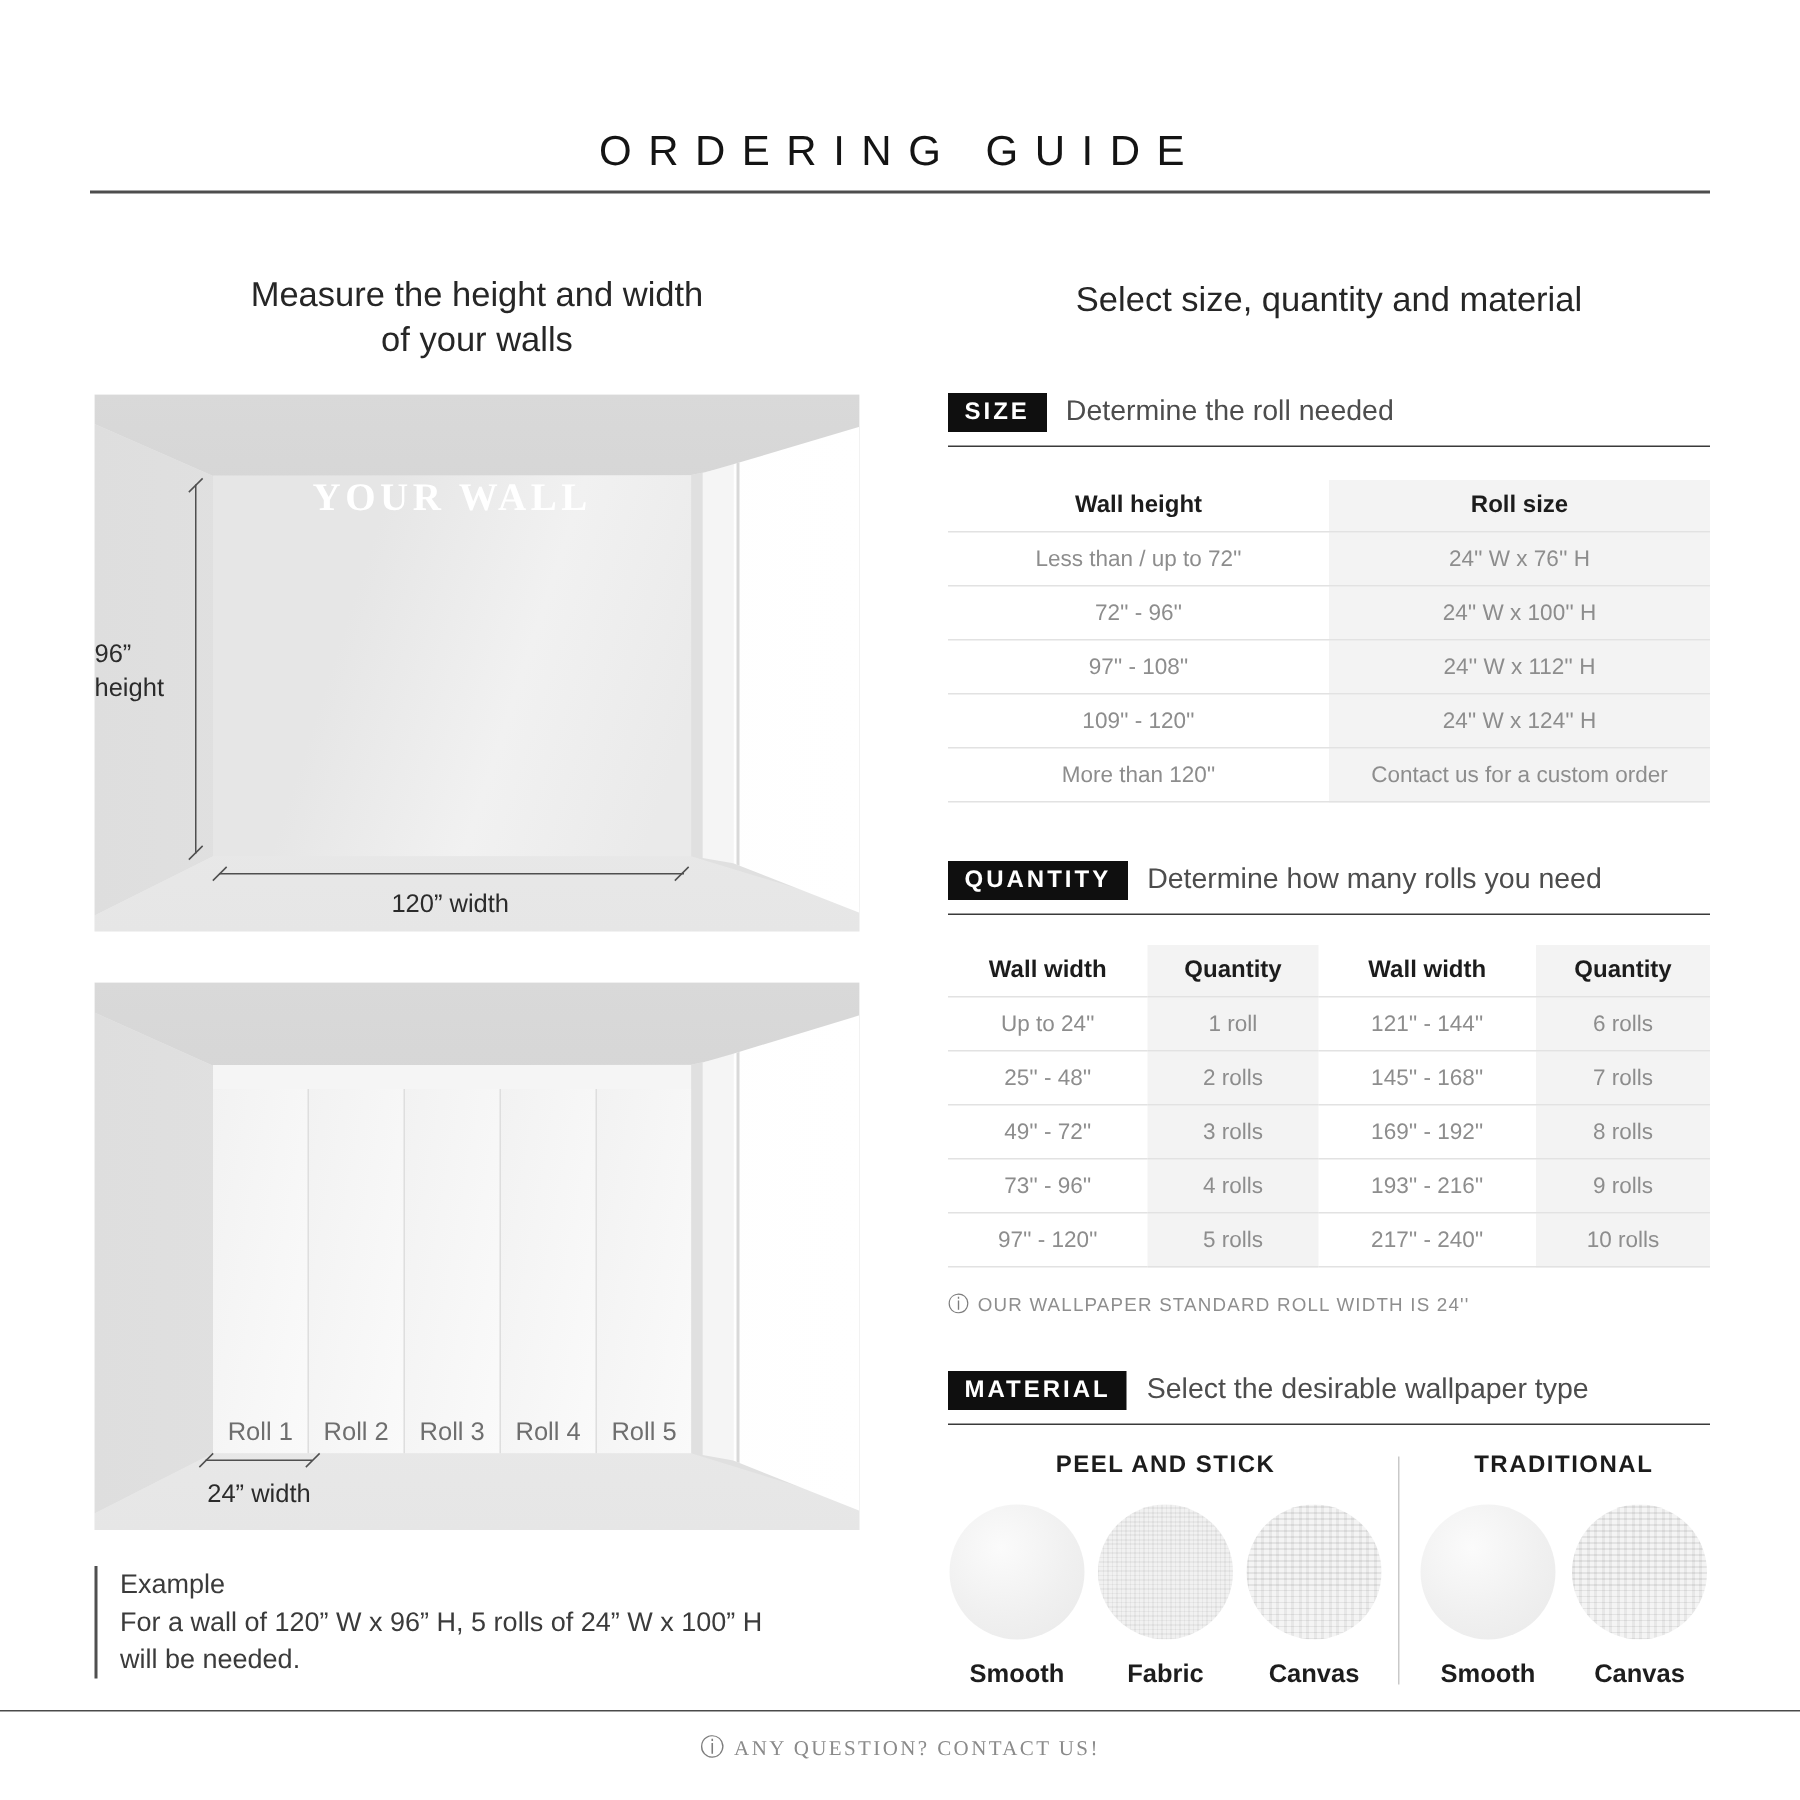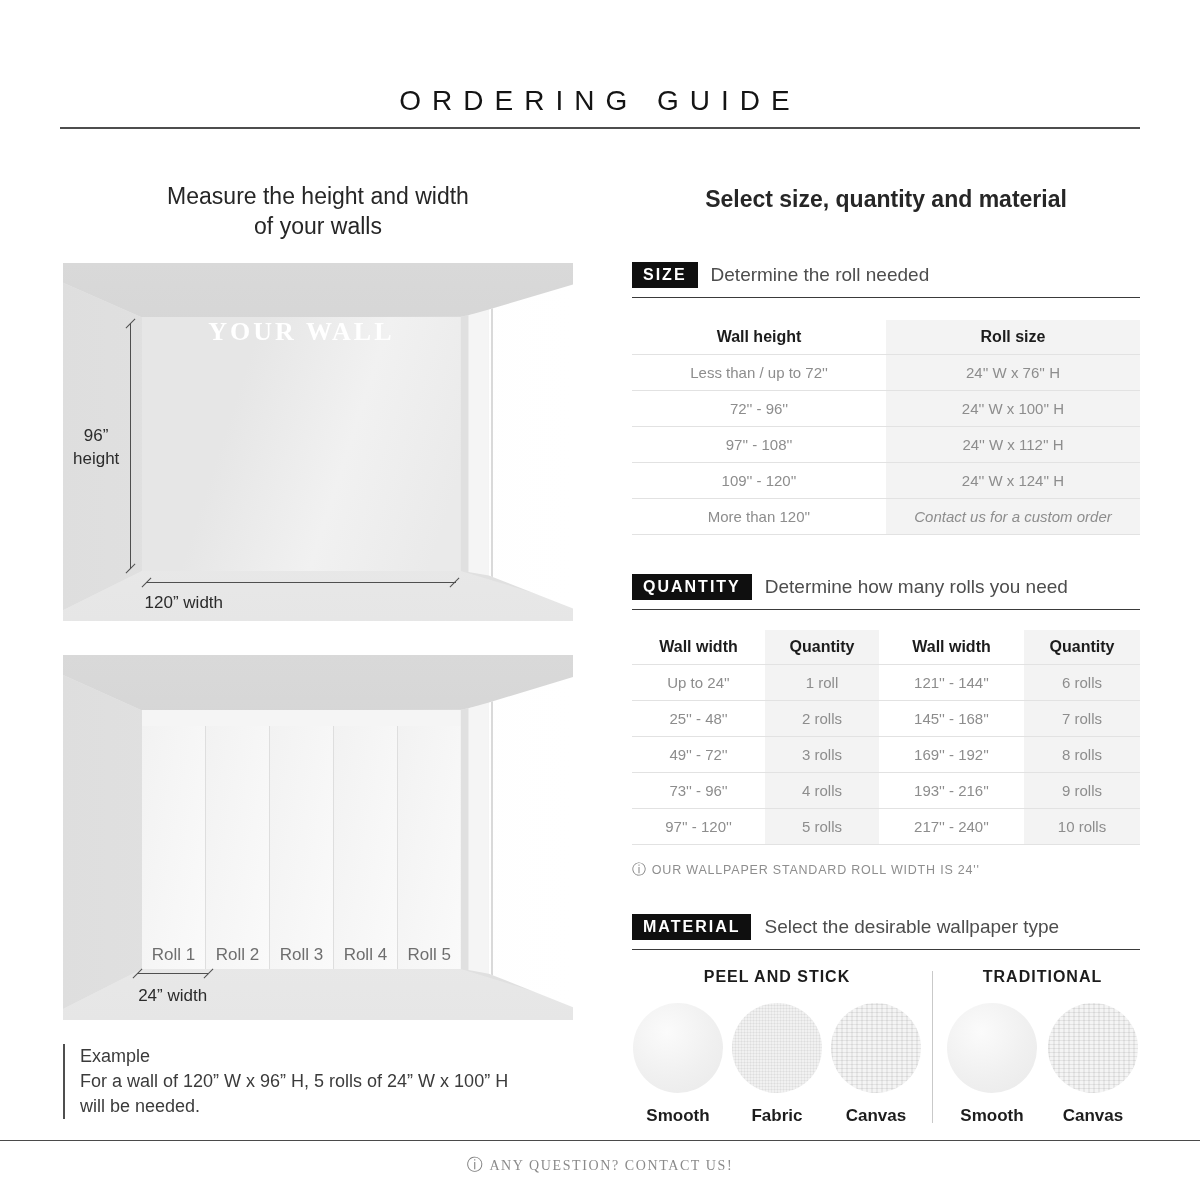--- a/index.html
+++ b/index.html
@@ -8,21 +8,21 @@
 
   
   .title { position:absolute; top:42px; left:0; width:1200px; text-align:center;
            font-size:28px; font-weight:500; letter-spacing:11px; color:#141414;margin-top:43px; }
   .top-rule { position:absolute; top:127px; left:60px; width:1080px; border-top:2px solid #4d4d4d; }
 
   
   .measure-heading { position:absolute; top:181px; left:63px; width:510px; text-align:center;
                      font-size:23px; line-height:30px; font-weight:500; color:#262626; }
   .select-heading  { position:absolute; top:186px; left:632px; width:508px; text-align:center;
-                     font-size:23px; font-weight:700; color:#262626; }
+                     font-size:23px; font-weight:400; color:#262626; }
 
   
   .room { position:absolute; left:63px; width:510px; background:#e8e8e8; overflow:hidden; }
   .room1 { top:263px; height:358px; }
   .room2 { top:655px; height:365px; }
   .room > div, .room > i { position:absolute; }
   .rw-ceiling { inset:0; clip-path:polygon(0 0,100% 0,100% 8.5%,78% 15%,15.5% 15.2%,0 5.5%);
                 background:linear-gradient(180deg,#d9d9d9,#c9c9c9); }
   .rw-left { inset:0; clip-path:polygon(0 5.5%,15.5% 15.2%,15.5% 86%,0 97%);
              background:linear-gradient(90deg,#dedede,#e9e9e9); }
@@ -40,23 +40,23 @@
   .mullion.m1 { left:26%; } .mullion.m2 { left:56%; } .mullion.m3 { left:84%; }
 
   .mline { background:#4f4f4f; }
   .vline { left:13.2%; top:16.8%; height:68.6%; width:1px; }
   .tick  { position:absolute; width:13px; height:1px; background:#4f4f4f; transform:rotate(-45deg); }
   .room1 .t-top { left:calc(13.2% - 6px); top:16.8%; }
   .room1 .t-bot { left:calc(13.2% - 6px); top:calc(85.2%); }
   .hline { left:16.2%; top:89%; width:60.8%; height:1px; }
   .room1 .t-l { left:calc(16.2% - 6px); top:89%; }
   .room1 .t-r { left:calc(76.6% - 6px); top:89%; }
-  .height-label { left:0; top:45%; width:13%; text-align:center;
+  .height-label { left:0; top:45%; width:13%; 
                   font-size:17px; line-height:23px; color:#2b2b2b; }
-  .width-label  { left:16%; top:92.3%; width:61%; text-align:left; font-size:17px; color:#2b2b2b; }
+  .width-label  { left:16%; top:92.3%; width:61%; text-align:center; font-size:17px; color:#2b2b2b; }
 
   .panels { position:absolute; left:15.5%; top:15.2%; width:62.5%; height:70.8%;
             display:flex; background:#f5f5f5; }
   .panel { flex:1; position:relative; background:linear-gradient(100deg,#f2f2f2,#fafafa);
            border-right:1px solid #dedede;margin-top:16px; }
   .panel:last-child { border-right:none; }
   .roll-label { position:absolute; bottom:1.5%; left:0; width:100%; text-align:center;
                 font-size:17px; color:#6e6e6e; }
   .wline2 { left:14.6%; top:87.2%; width:13.8%; height:1px; }
   .room2 .t-l2 { left:calc(14.6% - 6px); top:87.2%; }
@@ -77,21 +77,21 @@
            letter-spacing:2px; padding:4px 11px; white-space:nowrap; }
   .sec-desc { font-size:19px; color:#4d4d4d; white-space:nowrap; }
 
   table.tbl { width:100%; border-collapse:collapse; table-layout:fixed; }
   .size-tbl { margin-top:22px; } .qty-tbl { margin-top:20px; }
   .tbl th { font-size:16px; font-weight:700; color:#1c1c1c; text-align:center; padding:8px 0; }
   .tbl td { font-size:15px; color:#8d8d8d; text-align:center; padding:9px 0;
             border-top:1px solid #e2e2e2; }
   .tbl tr:last-child td { border-bottom:1px solid #e2e2e2; }
   .gray { background:#f3f3f3; }
-  .contact-cell { font-size:13px; line-height:16px; padding:5px 55px;font-style:italic; }
+  .contact-cell { font-size:13px; line-height:16px; padding:5px 55px; }
 
   .qty-note { margin-top:16px; font-size:12.5px; letter-spacing:.8px;
               color:#8e8e8e; }
   .info-icon { font-style:normal; color:#7d7d7d; font-size:14px; margin-right:5px; }
 
   .material-row { display:flex; margin-top:18px; align-items:center; }
   .mat-group { text-align:center; }
   .g1 { width:290px; } .g2 { flex:1; margin-left:12px; }
   .mat-divider { width:1px; background:#c9c9c9; height:152px; margin-left:10px; }
   .mat-name { font-size:16px; font-weight:700; letter-spacing:1px; color:#1c1c1c; }

